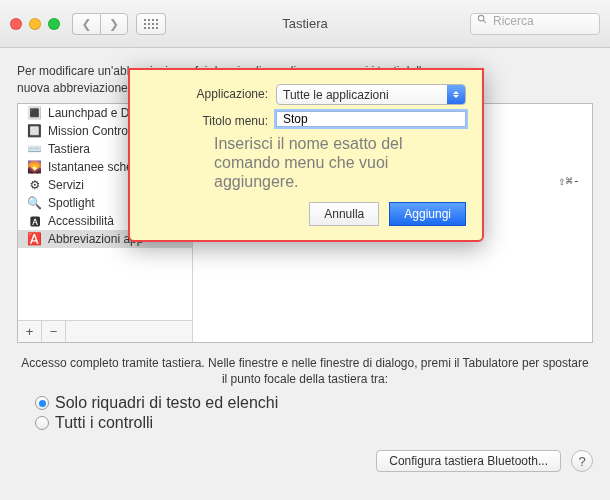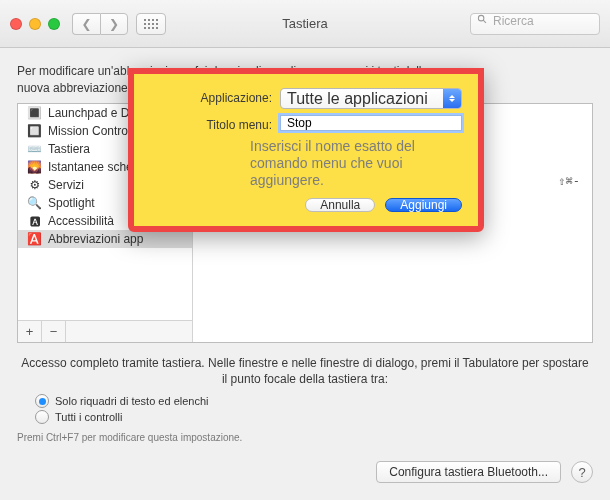--- a/index.html
+++ b/index.html
@@ -24,43 +24,43 @@
   .leftcol { width: 175px; border-right: 1px solid #d3d3d3; display: flex; flex-direction: column; }
   .list { flex: 1; overflow: hidden; }
   .item { display: flex; align-items: center; padding: 2px 6px 2px 10px; font-size: 12px; color: #333; gap: 6px; }
   .item.sel { background: #dcdcdc; }
   .ico { width: 14px; height: 14px; display: inline-flex; align-items: center; justify-content: center; }
   .addrm { height: 22px; border-top: 1px solid #d3d3d3; display: flex; background: #f6f6f6; }
   .pm { width: 24px; border-right: 1px solid #d3d3d3; display:flex; align-items:center; justify-content:center; font-size: 13px; color: #555; }
   .rightcol { flex:1; position: relative; }
   .shortcutline { position: absolute; right: 12px; top: 70px; font-size: 12px; color: #555; font-family: "Lucida Grande", Menlo, monospace; }
   .note { font-size: 12px; color: #3a3a3a; line-height: 1.4; margin-top: 12px; text-align: center; }
-  .radios { margin: 6px 0 0 18px; font-size: 11px; color: #333; }
+  .radios { margin: 6px 0 0 18px; font-size: 16px; color: #333; }
   .radio { display: flex; align-items: center; gap: 6px; margin: 2px 0; }
   .rdisk { width: 14px; height: 14px; border-radius: 50%; border: 1px solid #9a9a9a; background: linear-gradient(#fff,#ececec); display:flex; align-items:center; justify-content:center; }
   .rdisk.on::after { content:""; width: 7px; height: 7px; border-radius:50%; background: #1f8fff; }
   .hint { font-size: 10px; color: #7a7a7a; margin-top: 8px; }
   .bt-row { display:flex; justify-content:flex-end; align-items:center; gap:10px; margin-top: 18px; }
   .pushbtn { height: 22px; padding: 0 12px; background: linear-gradient(#fff,#f0f0f0); border: 1px solid #bcbcbc; border-radius: 4px; font-size: 12px; color: #333; display:flex; align-items:center; }
   .help { width: 22px; height: 22px; border-radius: 50%; border:1px solid #bcbcbc; background: linear-gradient(#fff,#ececec); display:flex; align-items:center; justify-content:center; font-size: 13px; color:#5a5a5a; }
 
   
-  .sheet { position: absolute; top: 20px; left: 128px; width: 356px; background: #fde047; border: 6px solid #ef4444; border-radius: 0 0 6px 6px; box-shadow: 0 6px 24px rgba(0,0,0,.35); padding: 14px 16px 14px 16px; z-index: 50; }
+  .sheet { position: absolute; top: 20px; left: 128px; width: 356px; background: #fef9c3; border: 2px solid #ef4444; border-radius: 0 0 6px 6px; box-shadow: 0 6px 24px rgba(0,0,0,.35); padding: 14px 16px 14px 16px; z-index: 50; }
   .formrow { display: flex; align-items: flex-start; margin-bottom: 6px; }
   .formrow label { width: 130px; text-align: right; font-size: 12px; color: #3b3b3b; padding-right: 8px; padding-top: 3px; }
-  .select { flex:1; height: 21px; background: linear-gradient(#fff,#f5f5f5); border: 1px solid #b7b7b7; border-radius: 4px; font-size: 16px; display:flex; align-items:center; padding: 0 6px; position:relative; color:#333; }
+  .select { flex:1; height: 21px; background: linear-gradient(#fff,#f5f5f5); border: 1px solid #b7b7b7; border-radius: 4px; font-size: 12px; display:flex; align-items:center; padding: 0 6px; position:relative; color:#333; }
   .select .cap { position:absolute; right:0; top:0; width: 18px; height: 19px; background: linear-gradient(#6ba8ff,#2a6ff0); border-radius: 0 3px 3px 0; display:flex; flex-direction:column; align-items:center; justify-content:center; }
   .select .cap::before { content:""; border-left:3px solid transparent; border-right:3px solid transparent; border-bottom:3px solid #fff; margin-bottom:1px; }
   .select .cap::after { content:""; border-left:3px solid transparent; border-right:3px solid transparent; border-top:3px solid #fff; }
   .txtin { flex:1; height: 16px; border: 1px solid #95b8e4; background: #fff; font-size: 12px; padding: 0 6px; }
   .txtin.focus { box-shadow: 0 0 0 2px #a2c7ff; }
-  .subhint { font-size: 14px; color: #7e7e7e; margin: 2px 0 6px 100px; line-height: 1.2; }
+  .subhint { font-size: 16px; color: #7e7e7e; margin: 2px 0 6px 68px; line-height: 1.2; }
   .shortbox { width: 68px; height: 21px; border: 1px solid #c0c0c0; background:#fff; font-size: 12px; text-align:center; color: #333; font-family: "Lucida Grande", Menlo, monospace; display:flex; align-items:center; justify-content:center; }
   .btnrow { display:flex; justify-content:flex-end; gap:10px; margin-top: 10px; }
-  .btn { height: 14px; padding: 0 14px; border-radius: 8px; font-size: 12px; display:flex; align-items:center; }
+  .btn { height: 24px; padding: 0 14px; border-radius: 0; font-size: 12px; display:flex; align-items:center; }
   .btn.default { background: linear-gradient(#5fa2ff,#1a6af0); color:#fff; border:1px solid #0f56cf; }
   .btn.cancel { background: linear-gradient(#fff,#f0f0f0); border: 1px solid #bcbcbc; color: #333; }
 </style>
 </head>
 <body>
 
 <div class="titlebar">
   <div class="traffic">
     <div class="tl r"></div>
     <div class="tl y"></div>
@@ -152,21 +152,20 @@
   <div class="radios">
     <div class="radio">
       <span class="rdisk on"></span>
       <span>Solo riquadri di testo ed elenchi</span>
     </div>
     <div class="radio">
       <span class="rdisk"></span>
       <span>Tutti i controlli</span>
     </div>
   </div>
-  <div class="hint">Premi Ctrl+F7 per modificare questa impostazione.</div>
 
   <div class="bt-row">
     <div class="pushbtn">
       <span>Configura tastiera Bluetooth...</span>
     </div>
     <div class="help">?</div>
   </div>
 
   <div class="sheet">
     <div class="formrow">

